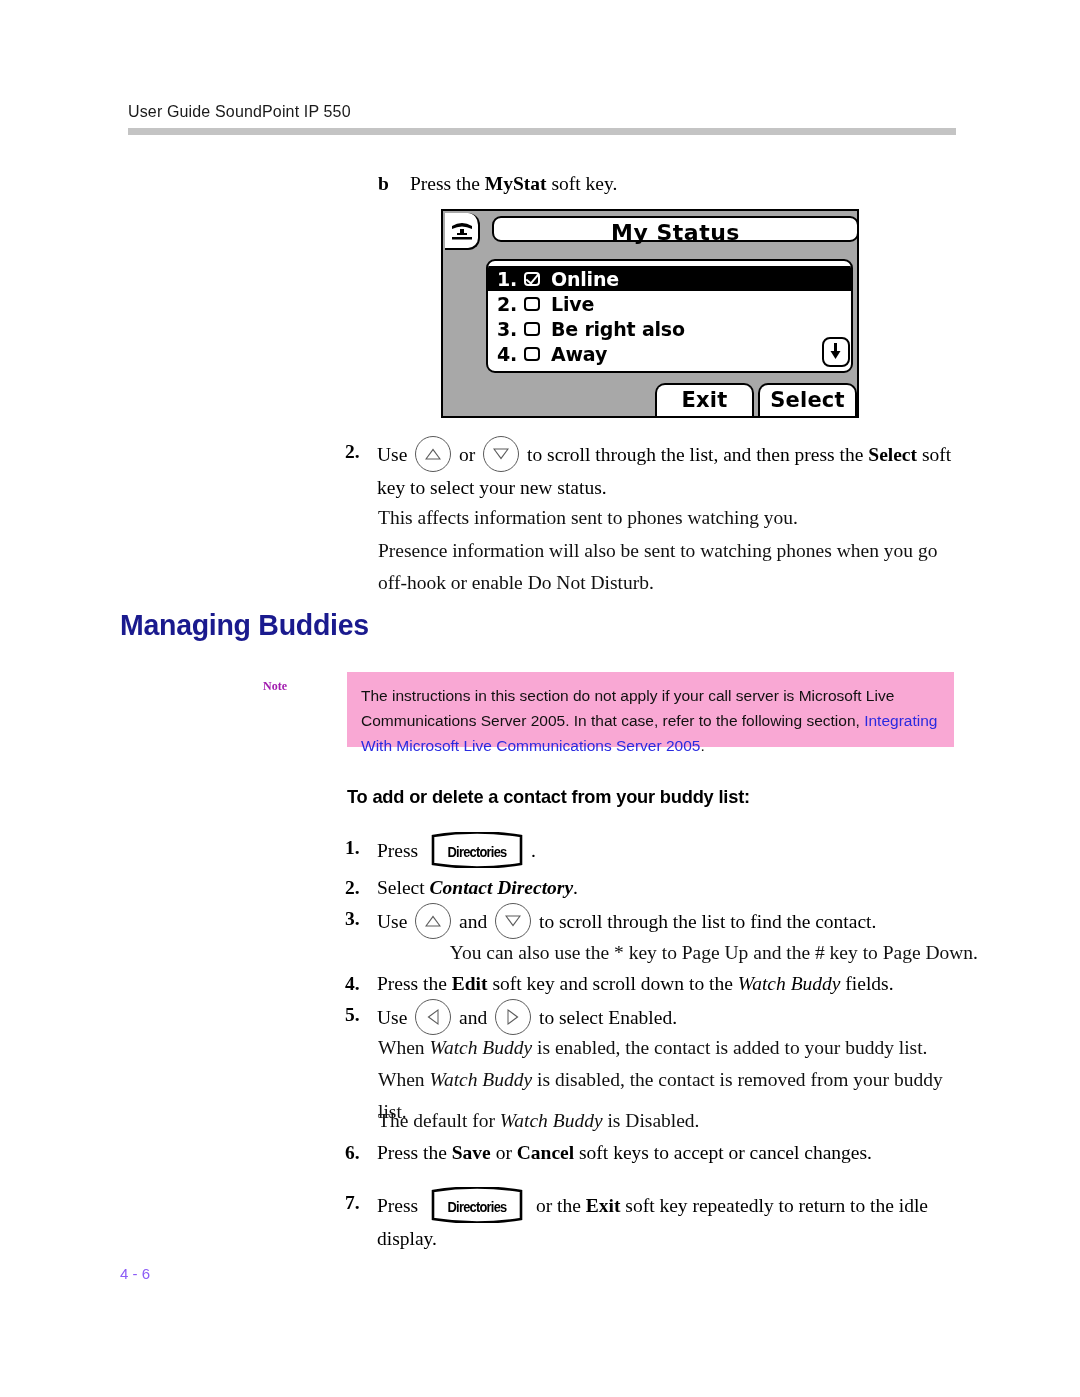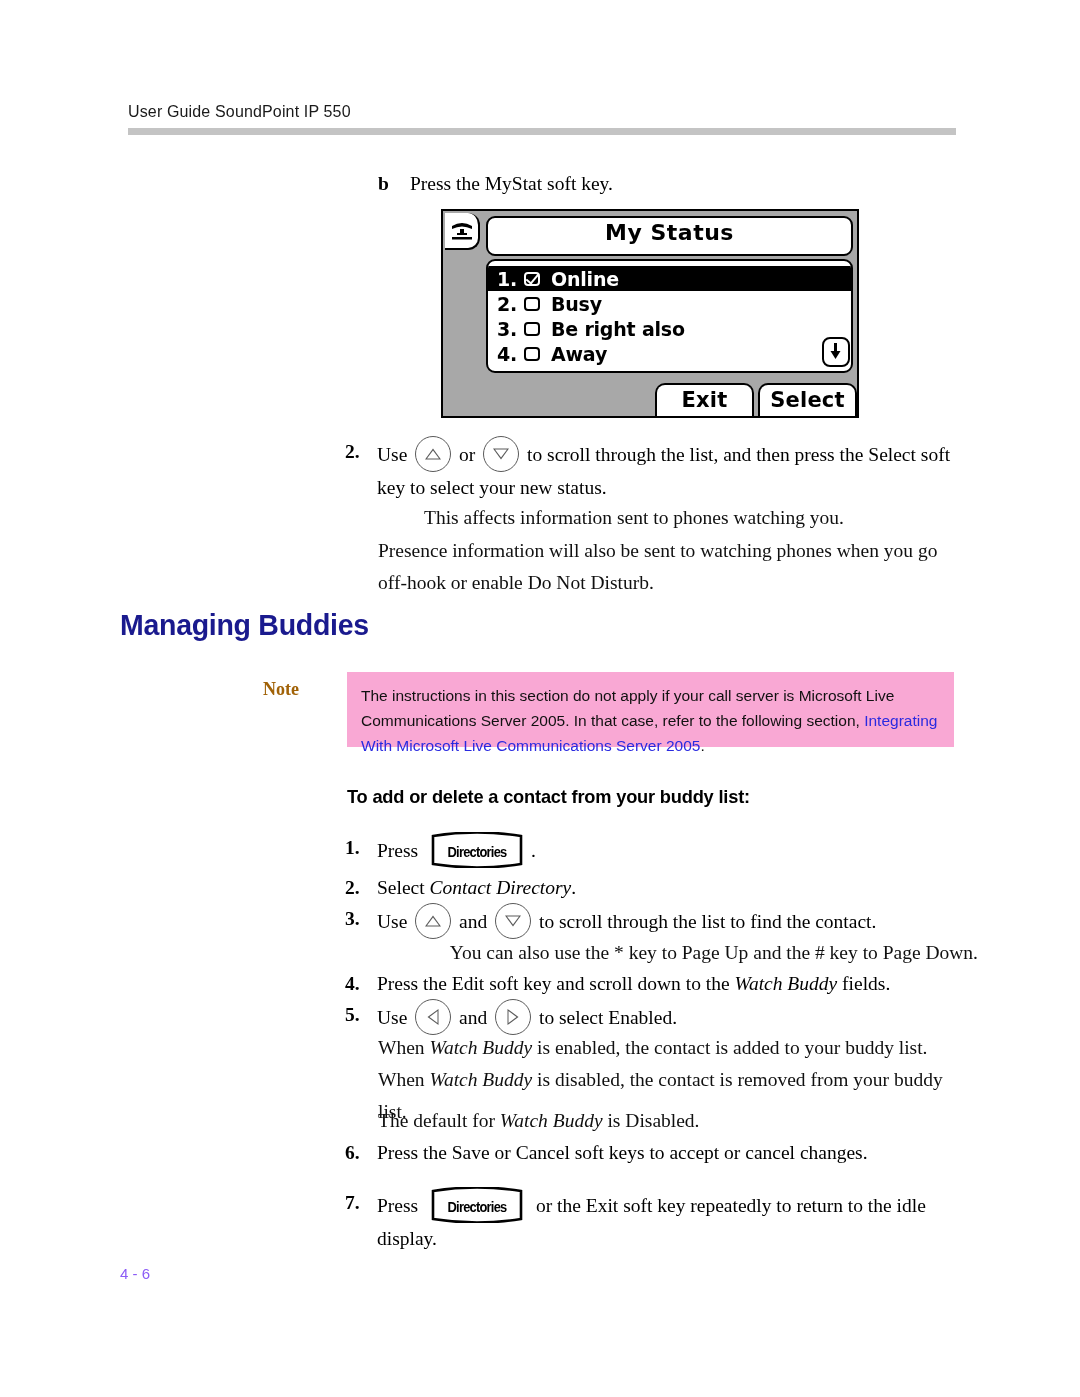--- a/index.html
+++ b/index.html
@@ -46,21 +46,21 @@
   .body-col {
     position: absolute;
     left: 378px;
     width: 580px;
   }
   .para {
     font-size: 19.5px;
     line-height: 1.63;
     color: #101010;
   }
-  .b  { font-weight: normal; margin-top: 36px; }
+  .b  { font-weight: bold; margin-top: 36px; }
   .i  { font-style: italic; }
 
   
   .step {
     position: absolute;
     display: flex;
     align-items: flex-start;
   }
   .step .marker {
     font-weight: bold;
@@ -198,24 +198,24 @@
     border: 2.5px solid #000000;
     border-left: none;
     border-top: none;
     border-radius: 0 12px 12px 0;
     box-sizing: border-box;
   }
   .lcd-phone-tab svg { position:absolute; left:5px; top:6px; }
 
   .lcd-title {
     position: absolute;
-    left: 43px;
+    left: 49px;
     top: 5px;
     width: 367px;
-    height: 40px;
+    height: 26px;
     background: #ffffff;
     border: 2.5px solid #000000;
     border-radius: 9px;
     box-sizing: border-box;
     text-align: center;
     font-family: "DejaVu Sans", sans-serif;
     font-weight: bold;
     font-size: 22px;
     line-height: 30px;
     letter-spacing: 0.5px;
@@ -325,22 +325,22 @@
     transform-origin: left center;
   }
 
   
   .note-label {
     position: absolute;
     left: 263px;
     top: 679px;
     font-family: "Liberation Serif", serif;
     font-weight: bold;
-    font-size: 18px;
-    color: #a16207;
+    font-size: 12px;
+    color: #a21caf;
   }
   .note-box {
     position: absolute;
     left: 347px;
     top: 672px;
     width: 607px;
     height: 75px;
     background: #f9a8d4;
     padding: 11px 14px 0 14px;
     box-sizing: border-box;
@@ -402,21 +402,21 @@
 
     <div class="lcd-list">
       <div class="lcd-row sel">
         <span class="num">1.</span>
         <span class="cbox checked"></span>
         <span>Online</span>
       </div>
       <div class="lcd-row">
         <span class="num">2.</span>
         <span class="cbox"></span>
-        <span>Busy</span>
+        <span>Live</span>
       </div>
       <div class="lcd-row">
         <span class="num">3.</span>
         <span class="cbox"></span>
         <span>Be right also</span>
       </div>
       <div class="lcd-row">
         <span class="num">4.</span>
         <span class="cbox"></span>
         <span>Away</span>
@@ -433,21 +433,21 @@
       <div class="softkey">Exit</div>
       <div class="softkey">Select</div>
     </div>
   </div>
 
   <div class="step" style="left:345px; top:436px; width:615px;">
     <div class="marker">2.</div>
     <div class="stext"><span>Use </span><span class="keycircle up"><span class="tri"></span></span><span> or </span><span class="keycircle down"><span class="tri"></span></span><span> to scroll through the list, and then press the </span><span class="b">Select</span><span> soft key to select your new status.</span></div>
   </div>
 
-  <div class="body-col para" style="top:502px;margin-left:46px;">This affects information sent to phones watching you.</div>
+  <div class="body-col para" style="top:502px;">This affects information sent to phones watching you.</div>
   <div class="body-col para" style="top:535px; width:575px;">Presence information will also be sent to watching phones when you go off-hook or enable Do Not Disturb.</div>
 
   <div class="section-heading">Managing Buddies</div>
 
   <div class="note-label">Note</div>
   <div class="note-box"><span>The instructions in this section do not apply if your call server is Microsoft Live Communications Server 2005. In that case, refer to the following section, </span><span class="note-link">Integrating With Microsoft Live Communications Server 2005</span><span>.</span></div>
 
   <div class="proc-heading">To add or delete a contact from your buddy list:</div>
 
   <div class="step" style="left:345px; top:832px; width:615px;">

